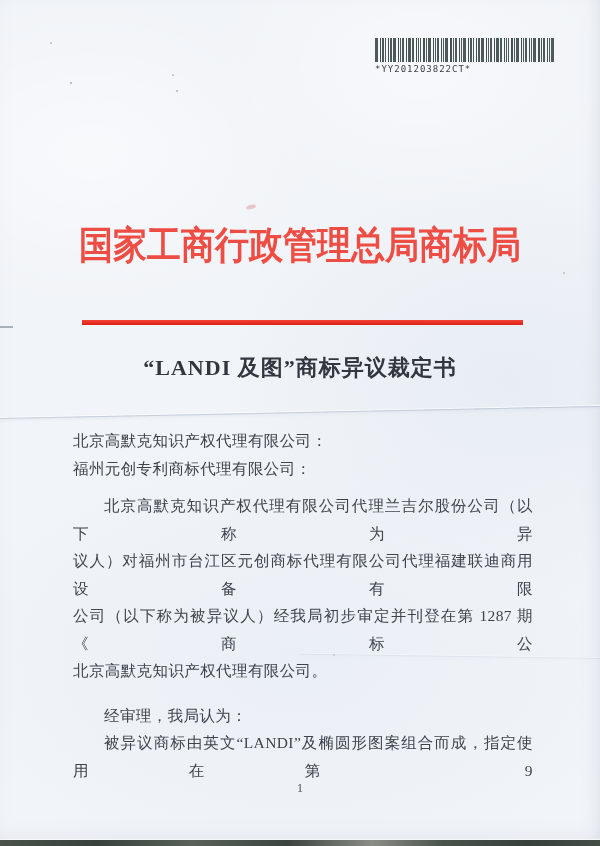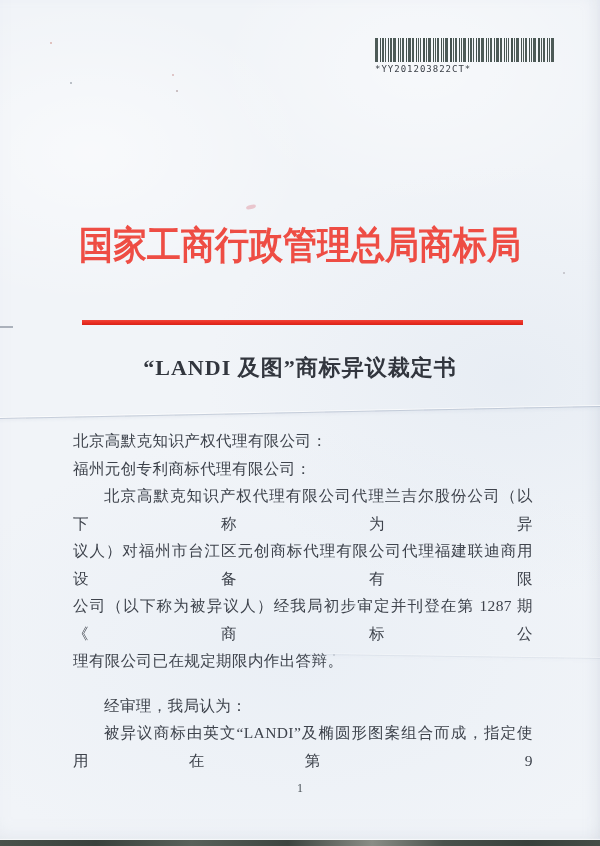--- a/index.html
+++ b/index.html
@@ -141,24 +141,24 @@
   <div class="authority">国家工商行政管理总局商标局</div>
 
 
   <div class="red-rule"></div>
 
   <div class="doc-title">“LANDI 及图”商标异议裁定书</div>
 
   <div class="body-text">
       <div class="body-line">北京高默克知识产权代理有限公司：</div>
       <div class="body-line">福州元创专利商标代理有限公司：</div>
-      <div class="body-line indent fill" style="">北京高默克知识产权代理有限公司代理兰吉尔股份公司（以下称为异</div>
+      <div class="body-line indent fill" style="margin-top: 10px;">北京高默克知识产权代理有限公司代理兰吉尔股份公司（以下称为异</div>
       <div class="body-line fill">议人）对福州市台江区元创商标代理有限公司代理福建联迪商用设备有限</div>
       <div class="body-line fill">公司（以下称为被异议人）经我局初步审定并刊登在第 1287 期《商标公</div>
-      <div class="body-line">理有限公司已在规定期限内作出答辩。</div>
+      <div class="body-line">北京高默克知识产权代理有限公司。</div>
       <div class="body-line indent" style="margin-top: 17px;">经审理，我局认为：</div>
       <div class="body-line indent fill">被异议商标由英文“LANDI”及椭圆形图案组合而成，指定使用在第 9</div>
     </div>
 
   <div class="page-number">1</div>
 
   <div class="crease crease-main"></div>
   <div class="crease crease-low"></div>
   <div class="specks"></div>
   <div class="smudge"></div>

